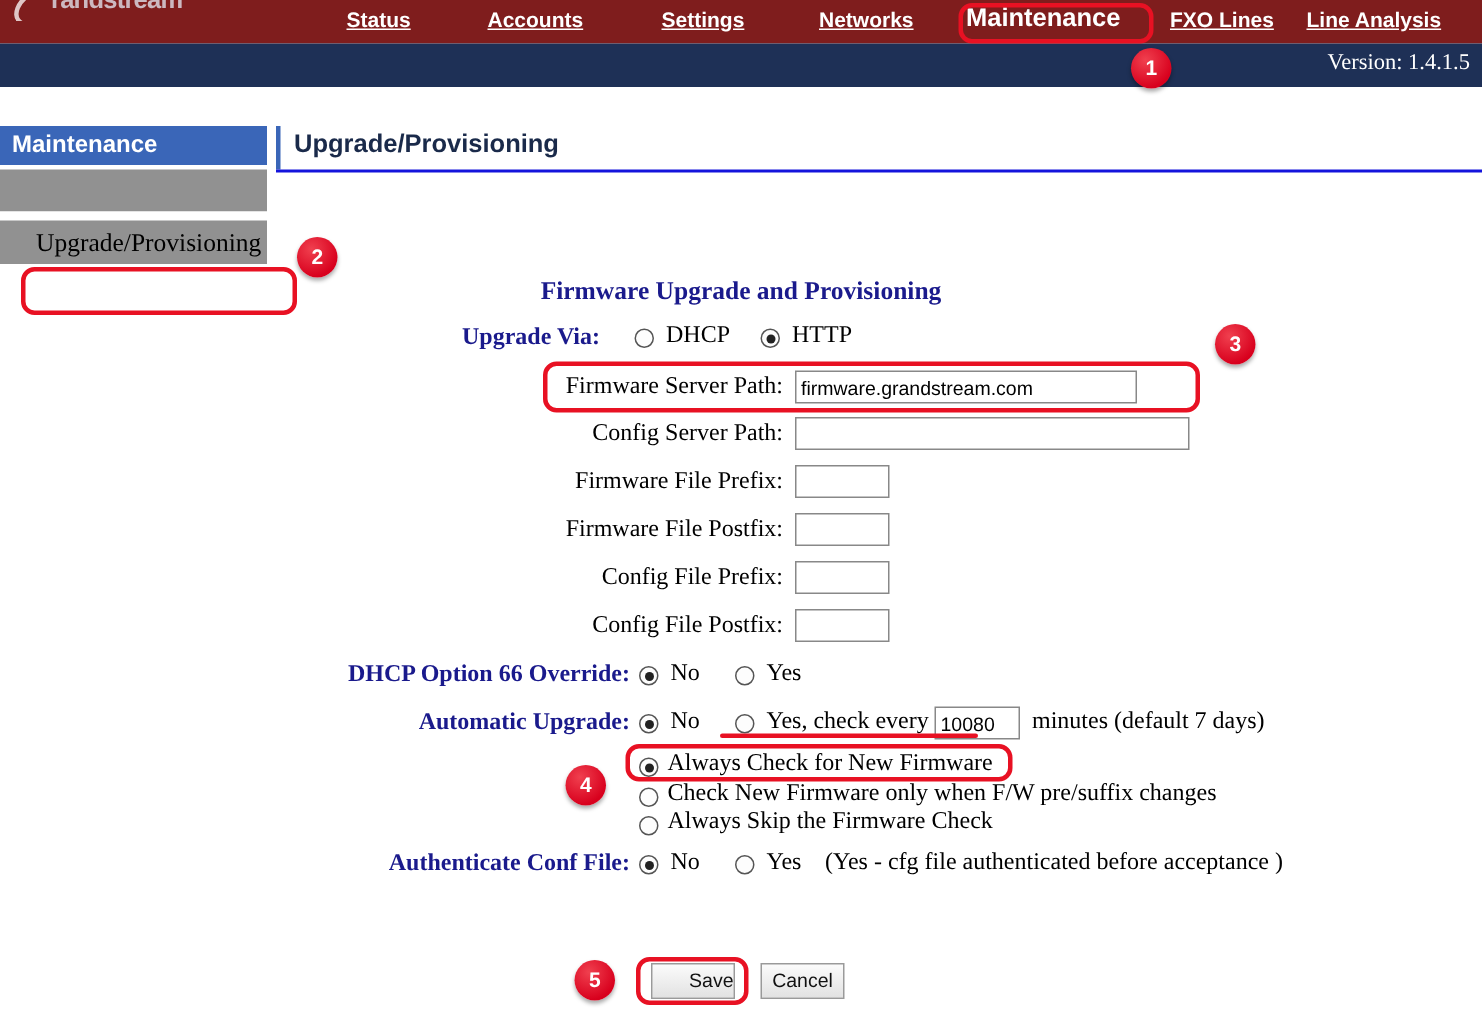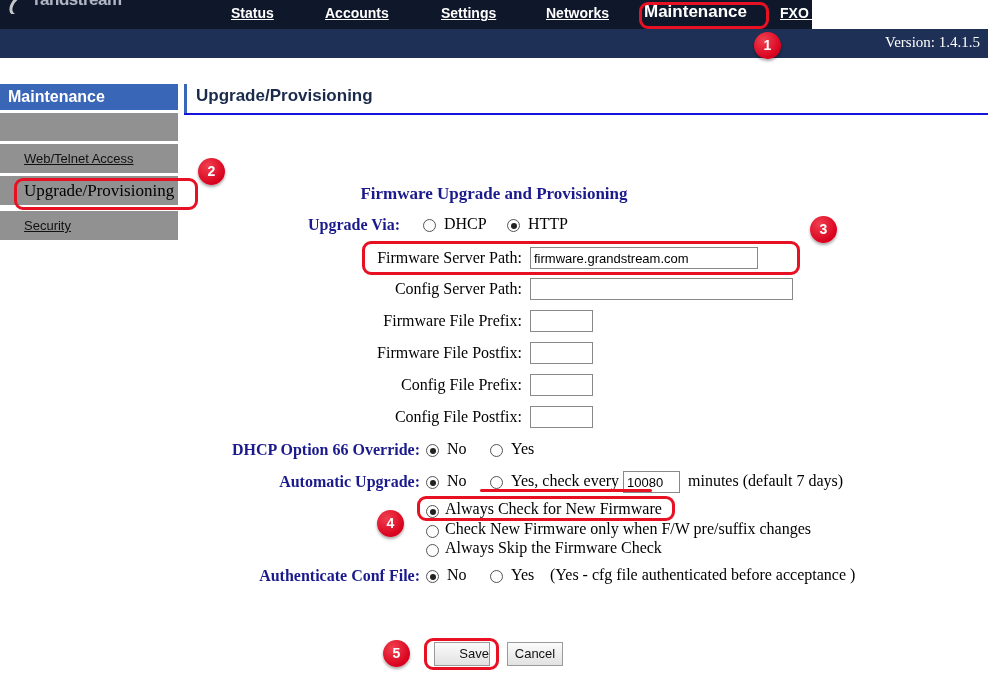--- a/index.html
+++ b/index.html
@@ -14,22 +14,22 @@
     overflow: hidden;
     font-family: "Liberation Serif", serif;
     font-size: 15px;
     color: #000;
   }
 
   
   #topbar {
     position: absolute;
     left: 0; top: 0;
-    width: 812px; height: 29px;
-    background: #0f172a;
+    width: 988px; height: 29px;
+    background: #7f1d1d;
   }
   #logo {
     position: absolute;
     left: 8px; top: -12px;
     width: 180px; height: 26px;
     overflow: hidden;
     opacity: .75;
   }
   #logo .swoosh {
     position: absolute;
@@ -274,32 +274,26 @@
 
 <div id="versionbar">
   <div id="version-text">Version: 1.4.1.5</div>
 </div>
 
 <div id="sidebar">
   <div id="sidebar-title">Maintenance</div>
   <div class="side-gap"></div>
   <div class="side-item blank"></div>
   <div class="side-gap"></div>
-  <div class="side-item">
-    <span class="lbl">Web/Telnet Access</span>
-  </div>
   <div class="side-gap"></div>
   <div class="side-item" id="side-upgrade">
     <span class="lbl">Upgrade/Provisioning</span>
   </div>
   <div class="side-gap"></div>
   <div class="side-gap"></div>
-  <div class="side-item">
-    <span class="lbl">Security</span>
-  </div>
 </div>
 
 <div id="title-left-tick"></div>
 <div id="page-title">Upgrade/Provisioning</div>
 <div id="title-rule"></div>
 
 <div id="form-heading">Firmware Upgrade and Provisioning</div>
 
 <div class="flabel bold" style="left:210px; top:216px; width:190px;">Upgrade Via:</div>
 <div class="radio" style="left:423px; top:219px;"></div>

